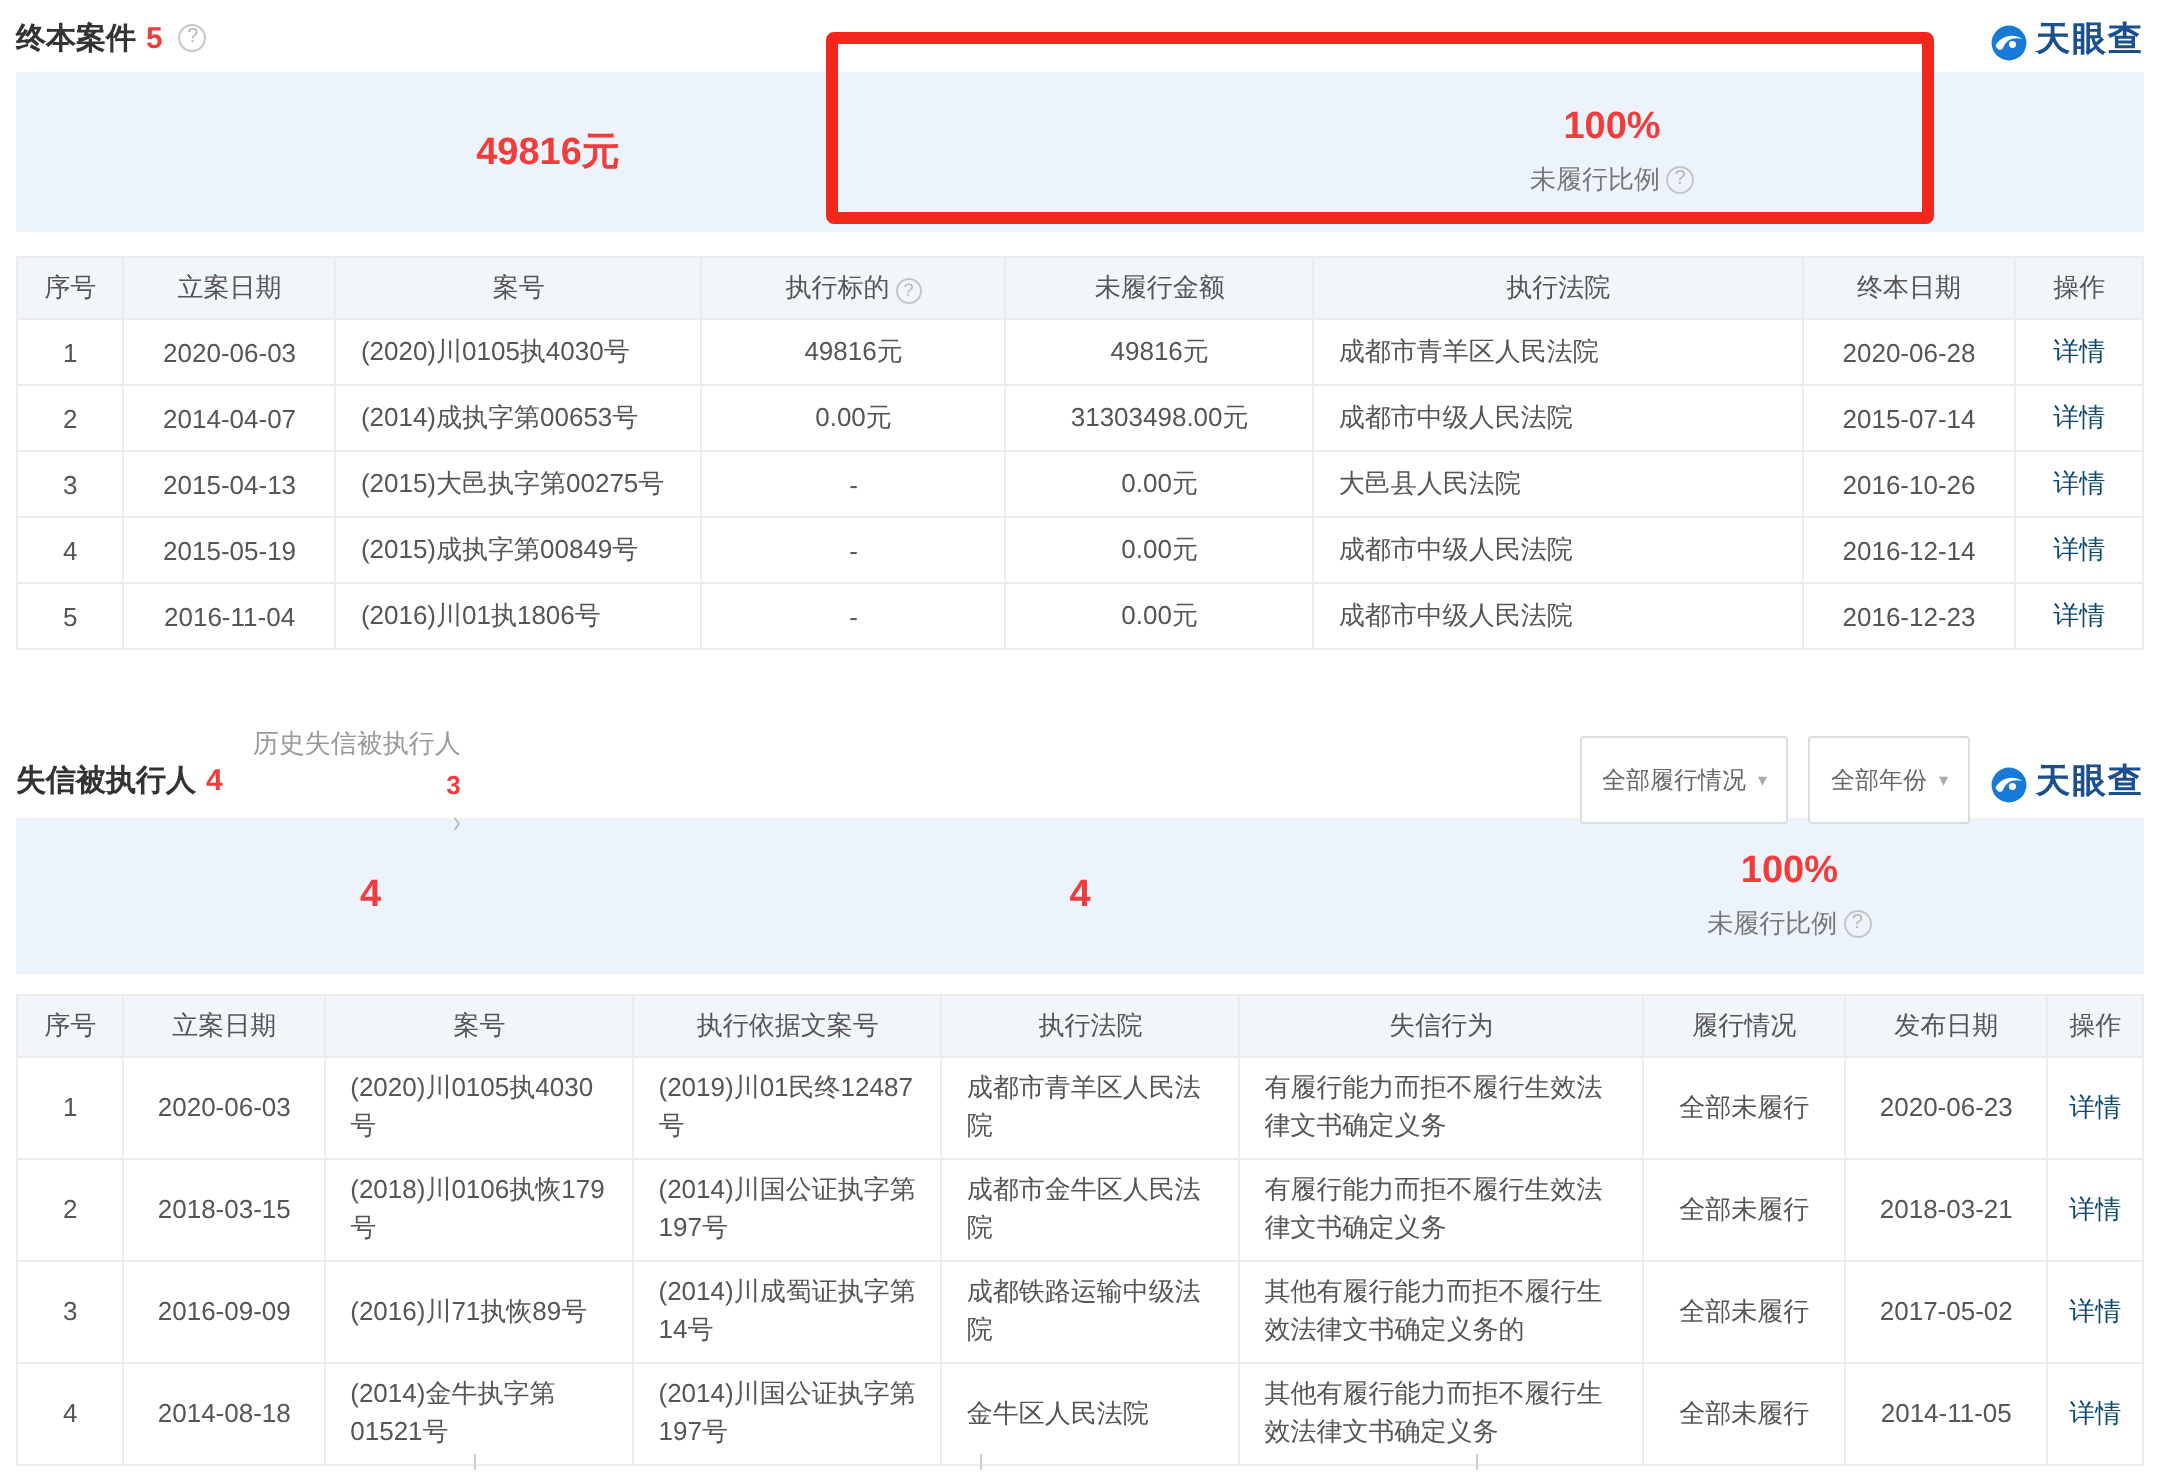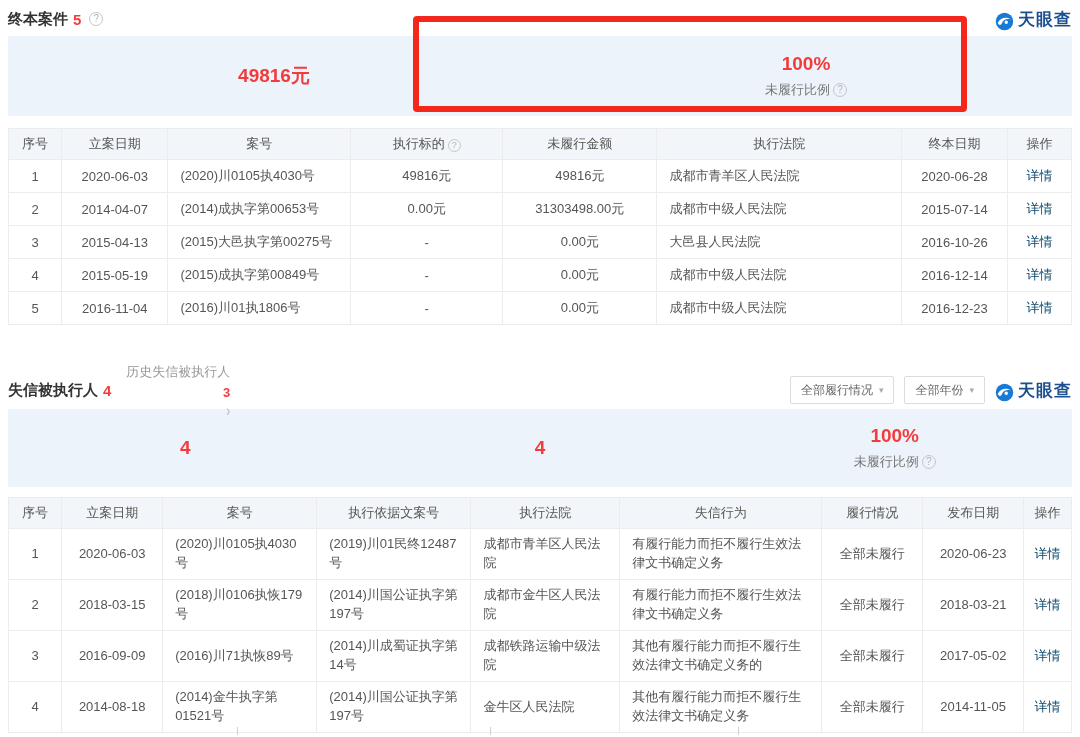--- a/index.html
+++ b/index.html
@@ -31,21 +31,21 @@
   .stat { flex:1; text-align:center; }
   .stat .v { font-size:19px; font-weight:bold; color:#f23c3c; }
   .stat .l { margin-top:6px; font-size:13px; color:#777; display:flex; justify-content:center; align-items:center; }
 
   
   .redbox { position:absolute; left:413px; top:16px; width:554px; height:96px;
             border:6px solid #f3271c; border-radius:4px; z-index:5; pointer-events:none; }
 
   
   .filters { display:flex; align-items:center; gap:10px; }
-  .dd { display:flex; align-items:center; gap:6px; height:28px; padding:0 10px;
+  .dd { display:flex; align-items:center; gap:6px; height:44px; padding:0 10px;
         border:1px solid #dcdcdc; border-radius:2px; background:#fff; font-size:12px; color:#666; cursor:pointer; }
   .dd .caret { font-size:9px; color:#aaa; }
 
   
   table.tbl { width:1064px; margin:12px 8px 0 8px; border-collapse:collapse; table-layout:fixed;
               font-size:13px; color:#555;padding-left:36px; }
   table.tbl th, table.tbl td { border:1px solid #ececec; font-weight:normal; }
   table.tbl thead th { background:#f2f6fa; height:31px; color:#555; text-align:center; }
   table.tbl td { background:#fff; }
   table.tbl .ac { text-align:center; padding:4px 4px; }

